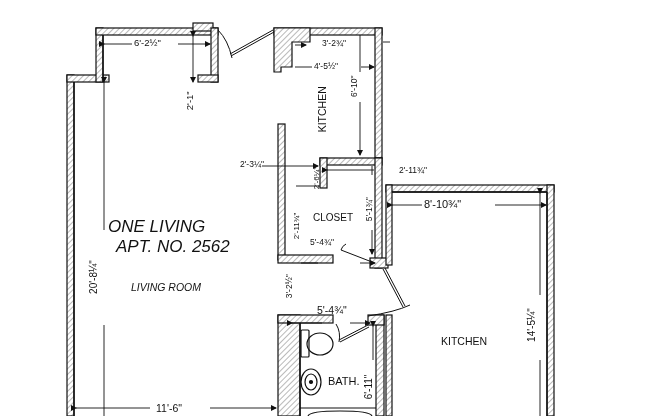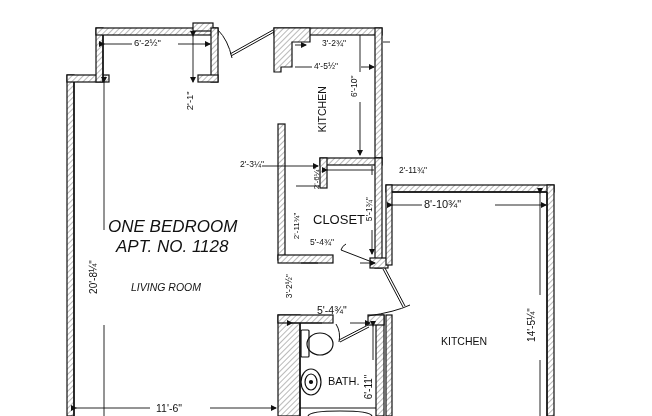--- a/index.html
+++ b/index.html
@@ -123,26 +123,26 @@
     <line x1="360" y1="263" x2="375" y2="263" marker-end="url(#arr)"></line>
     <line x1="296" y1="186" x2="320" y2="186"></line>
     <line x1="372" y1="166" x2="372" y2="175"></line>
     <line x1="372" y1="230" x2="372" y2="254" marker-end="url(#arr)"></line>
     <line x1="292" y1="323" x2="322" y2="323" marker-start="url(#arr)"></line>
     <line x1="350" y1="323" x2="370" y2="323" marker-end="url(#arr)"></line>
     <line x1="373" y1="326" x2="373" y2="360" marker-start="url(#arr)"></line>
   </g>
 </svg>
 
-<div class="lbl title" style="left:108px;top:218px;">ONE BEDROOM</div>
-<div class="lbl title" style="left:116px;top:238px;">APT. NO. 1128</div>
+<div class="lbl title" style="left:108px;top:218px;">ONE LIVING</div>
+<div class="lbl title" style="left:116px;top:238px;">APT. NO. 2562</div>
 
 <div class="lbl room" style="left:131px;top:282px;font-style:italic;">LIVING ROOM</div>
 <div class="lbl room vert" style="left:299px;top:104px;">KITCHEN</div>
-<div class="lbl room" style="left:313px;top:213px;font-size:13px;">CLOSET</div>
+<div class="lbl room" style="left:313px;top:213px;font-size:10px;">CLOSET</div>
 <div class="lbl room" style="left:441px;top:336px;">KITCHEN</div>
 <div class="lbl room" style="left:328px;top:376px;font-size:11px;">BATH.</div>
 
 <div class="lbl dim" style="left:134px;top:38px;">6'-2½"</div>
 <div class="lbl dim vert" style="left:180px;top:96px;">2'-1"</div>
 <div class="lbl dim" style="left:322px;top:39px;font-size:8.5px;">3'-2¾"</div>
 <div class="lbl dim" style="left:314px;top:62px;font-size:8.5px;">4'-5½"</div>
 <div class="lbl dim vert" style="left:343px;top:82px;font-size:8.5px;">6'-10"</div>
 <div class="lbl dim" style="left:240px;top:160px;font-size:8.5px;">2'-3¼"</div>
 <div class="lbl dim vert" style="left:306px;top:174px;font-size:8px;">2'-6¼"</div>

